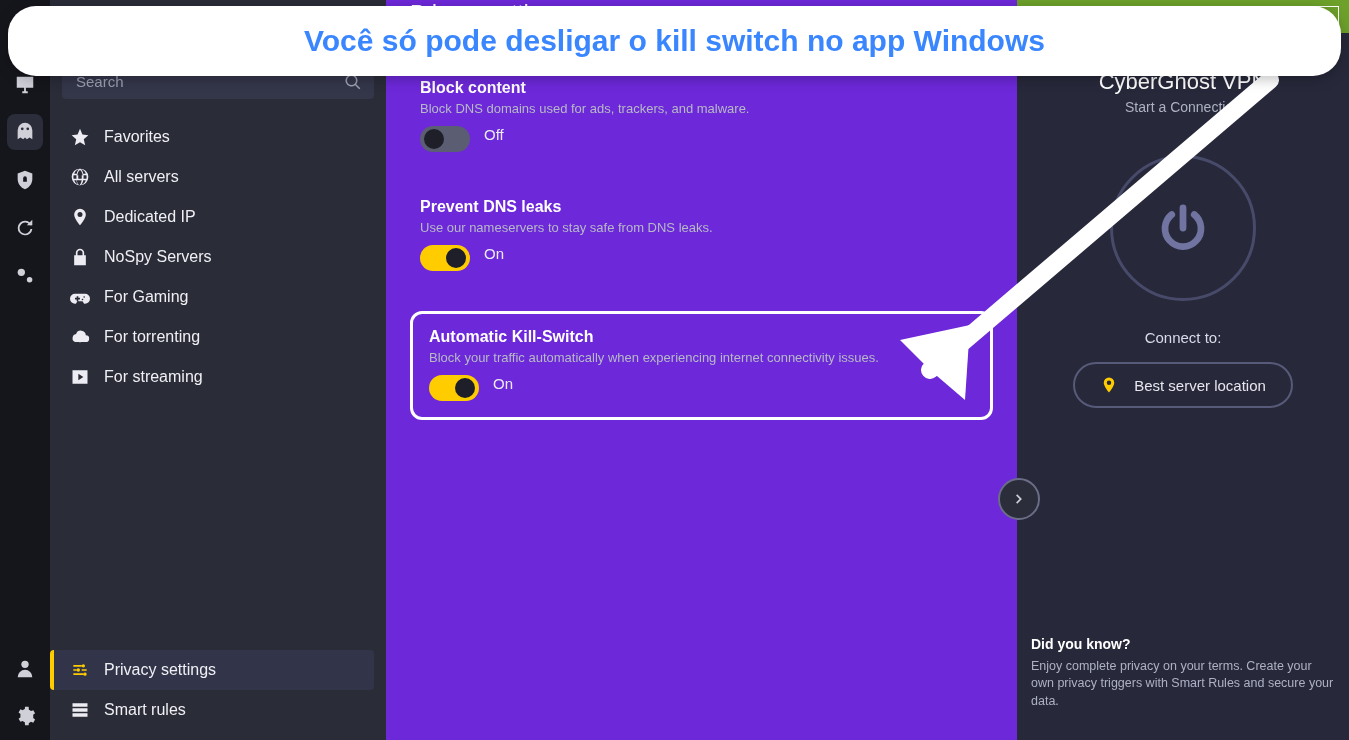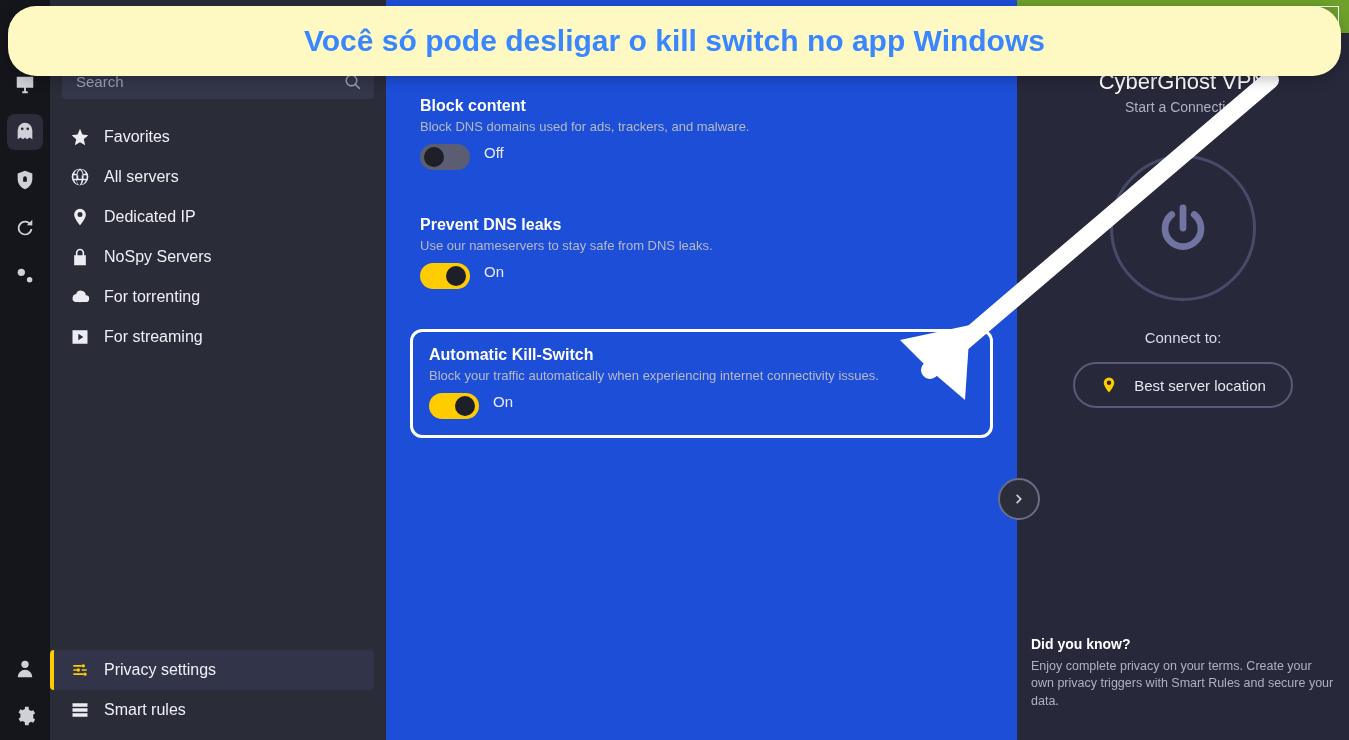--- a/index.html
+++ b/index.html
@@ -97,22 +97,22 @@
     border-left: 4px solid #ffcc00;
     background: #32344a;
     margin-left: -12px;
     padding-left: 16px;
   }
   .bottom-nav li.active svg { fill: #ffcc00; }
 
   
   .main {
     flex: 1;
-    background: #1d4ed8;
-    padding: 18px 24px;
+    background: #6d28d9;
+    padding: 0 24px;
     box-sizing: border-box;
   }
   .page-title {
     font-size: 22px;
     font-weight: 400;
     color: #ffffff;
     margin: 0 0 4px 0;
   }
   .page-sub {
     font-size: 13px;
@@ -268,21 +268,21 @@
     z-index: 30;
   }
   .expand-circle svg { width: 14px; height: 14px; fill: #d0d0da; }
 
   
   .caption-bar {
     position: absolute;
     top: 6px;
     left: 8px;
     right: 8px;
-    background: #fef9c3;
+    background: #ffffff;
     border-radius: 28px;
     padding: 18px 34px;
     text-align: center;
     font-size: 30px;
     font-weight: 600;
     color: #3a86ff;
     box-shadow: 0 3px 14px rgba(0,0,0,0.25);
     z-index: 50;
   }
 
@@ -380,20 +380,26 @@
         <svg viewBox="0 0 24 24">
             <path d="M12 2a7 7 0 0 0-7 7c0 5 7 13 7 13s7-8 7-13a7 7 0 0 0-7-7zm0 10a3 3 0 1 1 0-6 3 3 0 0 1 0 6z"></path>
           </svg>
         <span>Dedicated IP</span>
       </li>
       <li>
         <svg viewBox="0 0 24 24">
             <path d="M12 2a5 5 0 0 0-5 5v3H5v12h14V10h-2V7a5 5 0 0 0-5-5zm-3 5a3 3 0 1 1 6 0v3H9V7z"></path>
           </svg>
         <span>NoSpy Servers</span>
+      </li>
+      <li>
+        <svg viewBox="0 0 24 24">
+            <path d="M6 8a6 6 0 0 0 0 12h1l2-3h6l2 3h1a6 6 0 0 0 0-12H6zm2 3h2v2h2v2H10v2H8v-2H6v-2h2v-2zm9 0a1 1 0 1 1 0 2 1 1 0 0 1 0-2zm-2 3a1 1 0 1 1 0 2 1 1 0 0 1 0-2z"></path>
+          </svg>
+        <span>For Gaming</span>
       </li>
       <li>
         <svg viewBox="0 0 24 24">
             <path d="M19 18a4 4 0 0 0 0-8 6 6 0 0 0-11.7-1.5A5 5 0 0 0 6 18h13zm-7-7v4H9l3 4 3-4h-3v-4h0z"></path>
           </svg>
         <span>For torrenting</span>
       </li>
       <li>
         <svg viewBox="0 0 24 24">
             <path d="M3 4h18v16H3V4zm7 4v8l6-4-6-4z"></path>

